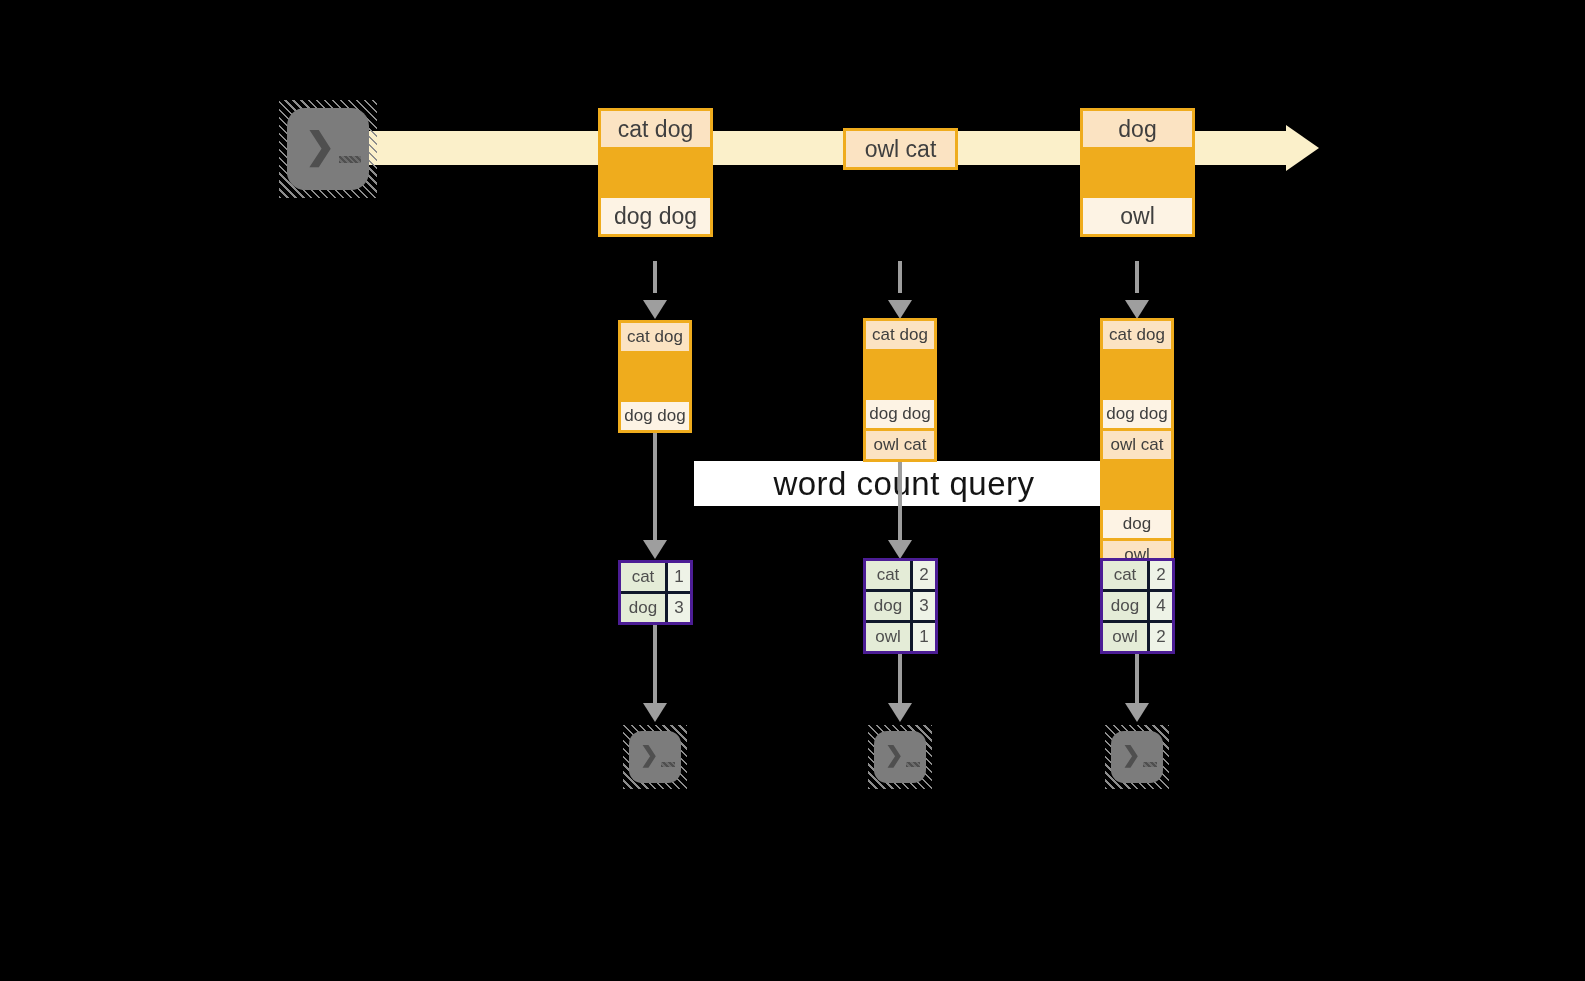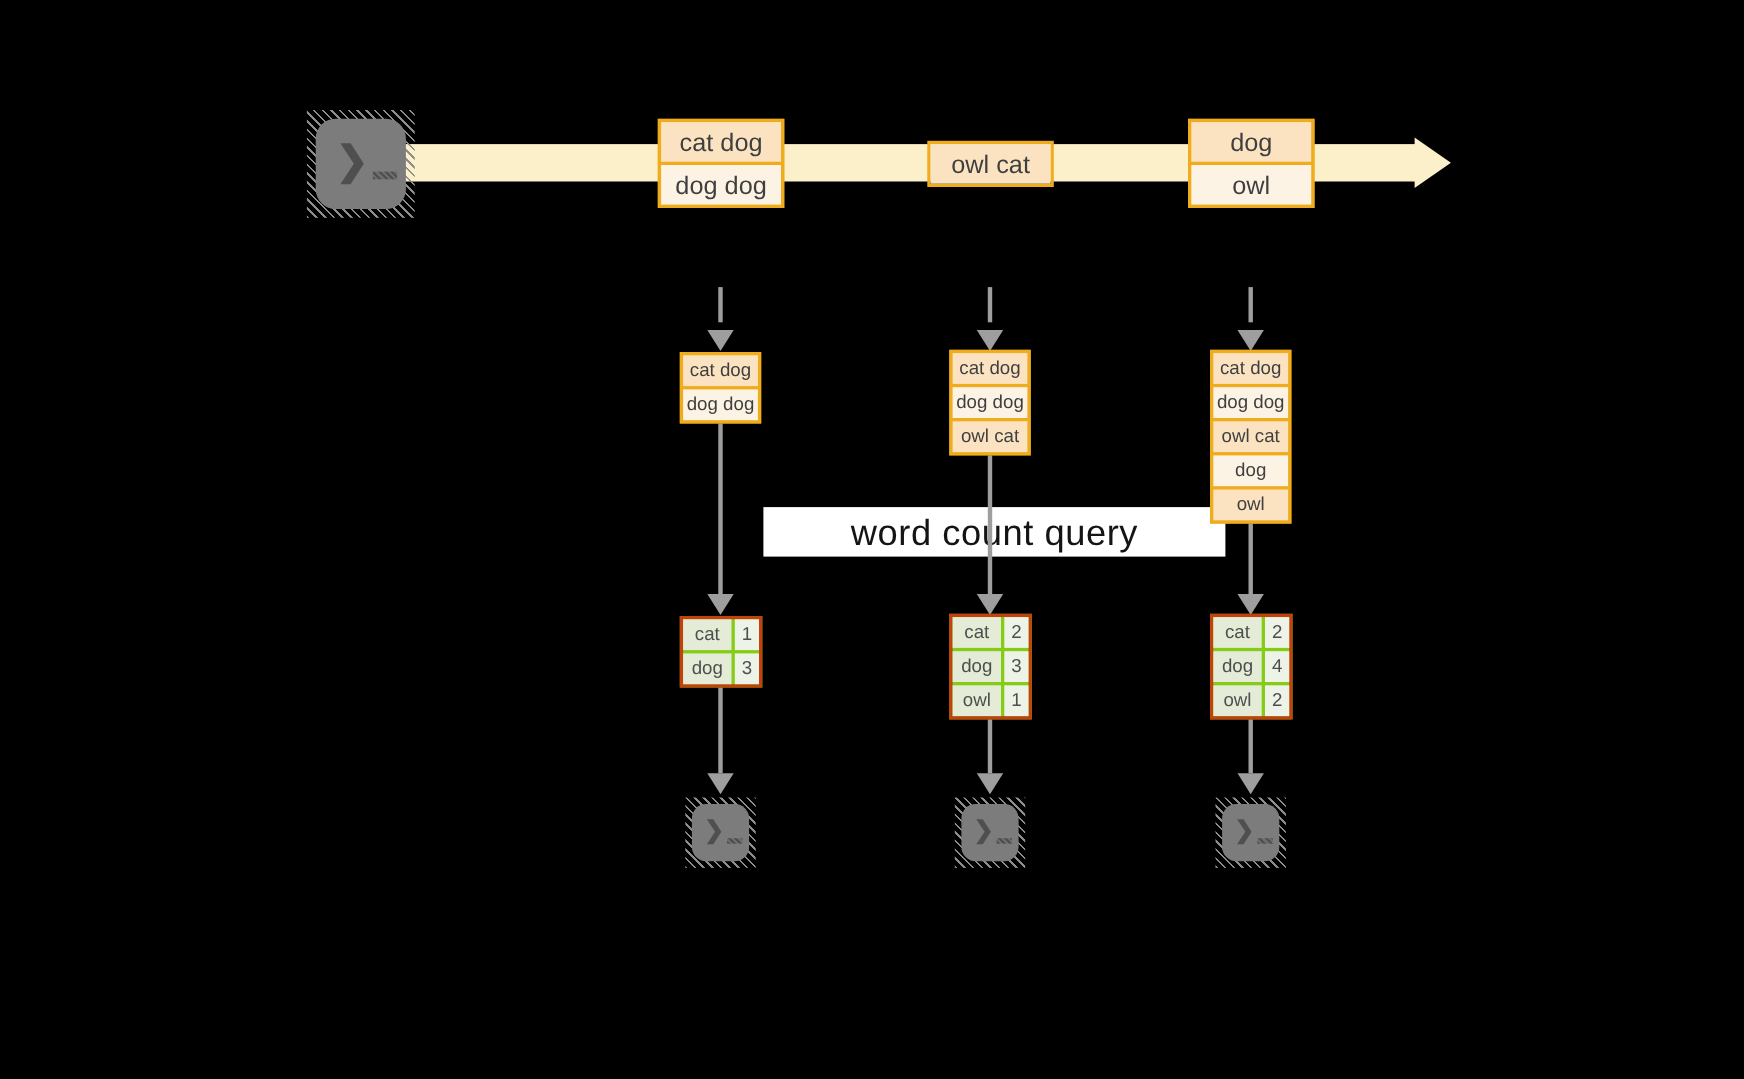--- a/index.html
+++ b/index.html
@@ -8,27 +8,27 @@
     font-family:"Liberation Sans", sans-serif;
   }
   
   .band{position:absolute;left:352px;top:131px;width:936px;height:34px;background:#fbf0ca;z-index:1;}
   .band-head{position:absolute;left:1286px;top:125px;width:0;height:0;z-index:1;
     border-top:23px solid transparent;border-bottom:23px solid transparent;border-left:33px solid #fbf0ca;}
   
   .obox{position:absolute;z-index:4;border:3px solid #efac1d;background:#efac1d;
     display:flex;flex-direction:column;gap:3px;}
   .ocell{display:flex;align-items:center;justify-content:center;color:#3f3f3f;background:#fbe3c2;}
-  .ocell.light{background:#fdf3e4;}
+  .ocell.light{background:#fdf3e4;margin-top:48px;}
   .obox.tl{width:109px;}
   .obox.tl .ocell{height:36px;font-size:23px;}
   .obox.sm{width:68px;}
   .obox.sm .ocell{height:28px;font-size:17px;}
   
-  .gtable{position:absolute;z-index:4;border:3px solid #c2410c;background:#84cc16;
+  .gtable{position:absolute;z-index:4;border:3px solid #4c1d95;background:#0f172a;
     display:grid;grid-template-columns:44px 22px;grid-auto-rows:28px;gap:3px;}
   .gcell{display:flex;align-items:center;justify-content:center;font-size:17px;color:#4e4e4e;}
   .gword{background:#e4ecd7;}
   .gnum{background:#eef3e7;}
   
   .vline{position:absolute;width:4px;background:#9e9e9e;z-index:2;}
   .vhead{position:absolute;width:0;height:0;z-index:2;
     border-left:12px solid transparent;border-right:12px solid transparent;border-top:19px solid #9e9e9e;}
   
   .query-band{position:absolute;left:694px;top:461px;width:420px;height:45px;background:#ffffff;z-index:1;

